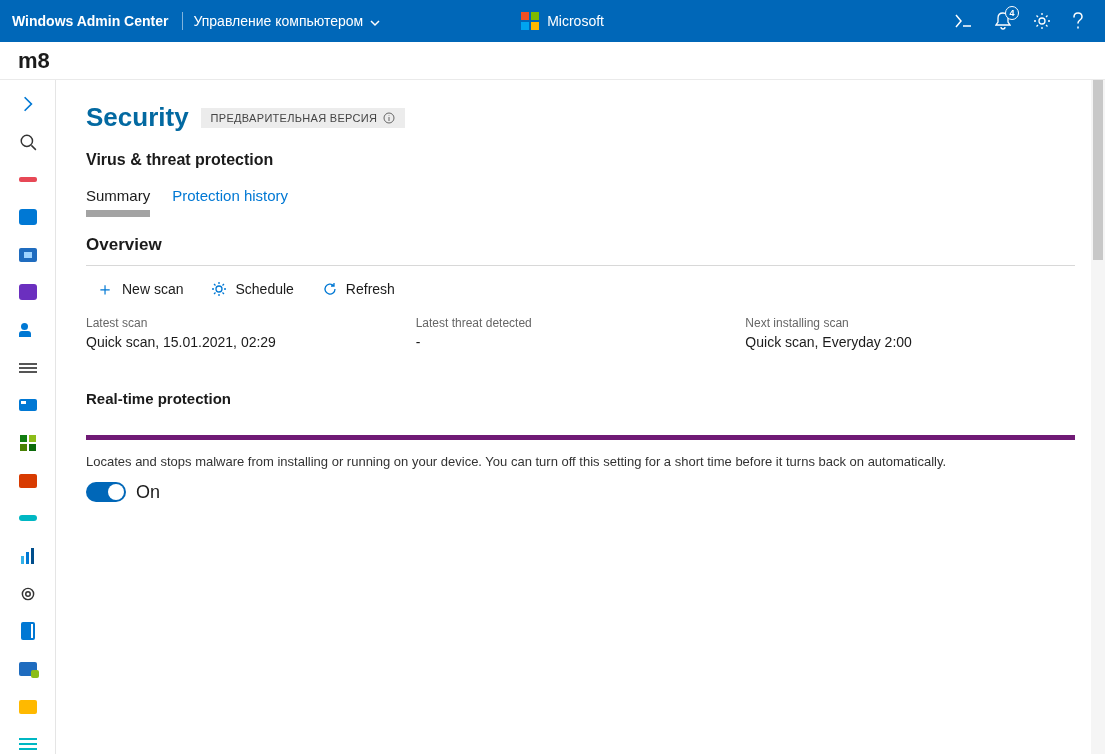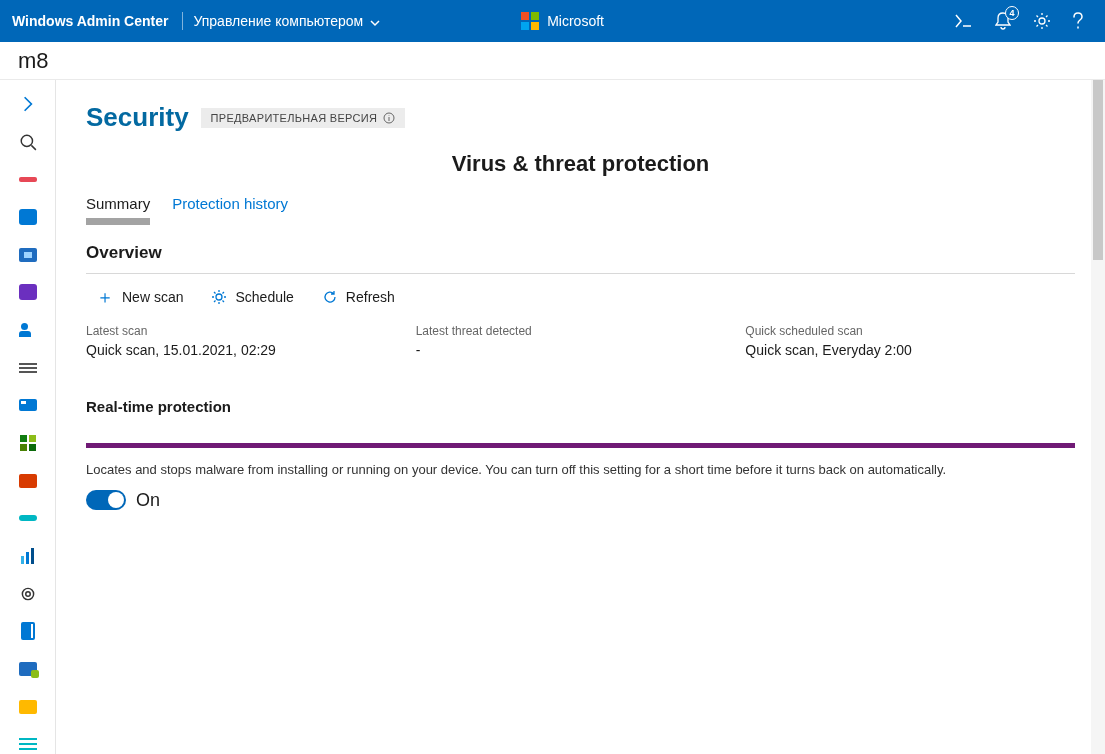--- a/index.html
+++ b/index.html
@@ -37,21 +37,21 @@
   }
 
   
   .machine-row {
     height: 38px;
     display: flex;
     align-items: center;
     padding-left: 18px;
     border-bottom: 1px solid #eaeaea;
   }
-  .machine-row .machine-name { font-size: 22px; font-weight: 400; color: #1b1b1b; }
+  .machine-row .machine-name { font-size: 22px; font-weight: 700; color: #1b1b1b; }
 
   
   .body {
     display: flex;
     height: calc(754px - 42px - 38px);
     border-top: none;
   }
 
   
   .left-nav {
@@ -117,21 +117,21 @@
   .main-scroll-thumb { position:absolute; right:2px; top:0; width:10px; height:180px; background:#c8c8c8; border-radius:0;}
   .page-title-row { display:flex; align-items:center; gap:12px; margin-bottom: 18px; }
   .page-title { font-size: 26px; font-weight: 700; color:#0369a1; }
   .preview-badge {
     background: #ececec; color: #444; font-size: 11px;
     padding: 4px 10px; display:inline-flex; align-items:center; gap:6px;
     letter-spacing: 0.3px;
   }
   .preview-badge svg { width:12px;height:12px; }
 
-  .section-title { font-size: 22px; font-weight: 600; margin-bottom: 18px; color:#1b1b1b;text-align:center;}
+  .section-title { font-size: 16px; font-weight: 600; margin-bottom: 18px; color:#1b1b1b;}
   
   .tabs { display:flex; gap:22px; border-bottom: none; margin-bottom: 18px; }
   .tab { font-size: 15px; padding-bottom: 6px; cursor:pointer; color:#0078d4;}
   .tab.active { color:#1b1b1b; font-weight:400; border-bottom: 7px solid #a3a3a3; }
 
   .subsection-title { font-size: 17px; font-weight:700; color:#1b1b1b; padding-bottom:10px; border-bottom:1px solid #d8d8d8; margin-bottom: 14px;}
 
   .toolbar { display:flex; gap:28px; margin-bottom: 18px; padding-left:10px;}
   .tool-btn { display:flex; align-items:center; gap:8px; font-size:14px; color:#1b1b1b; cursor:pointer;}
   .tool-btn svg { stroke:#0078d4; fill:none; width:16px;height:16px; stroke-width:1.3;}
@@ -333,21 +333,21 @@
     <div class="info-grid">
       <div class="info-col">
         <div class="info-label">Latest scan</div>
         <div class="info-value">Quick scan, 15.01.2021, 02:29</div>
       </div>
       <div class="info-col">
         <div class="info-label">Latest threat detected</div>
         <div class="info-value">-</div>
       </div>
       <div class="info-col">
-        <div class="info-label">Quick scheduled scan</div>
+        <div class="info-label">Next installing scan</div>
         <div class="info-value">Quick scan, Everyday 2:00</div>
       </div>
     </div>
 
     <div class="rt-title">Real-time protection</div>
     <div class="rt-desc">Locates and stops malware from installing or running on your device. You can turn off this setting for a short time before it turns back on automatically.</div>
     <div class="toggle-row">
       <div class="toggle"></div>
       <div class="toggle-label">On</div>
     </div>

